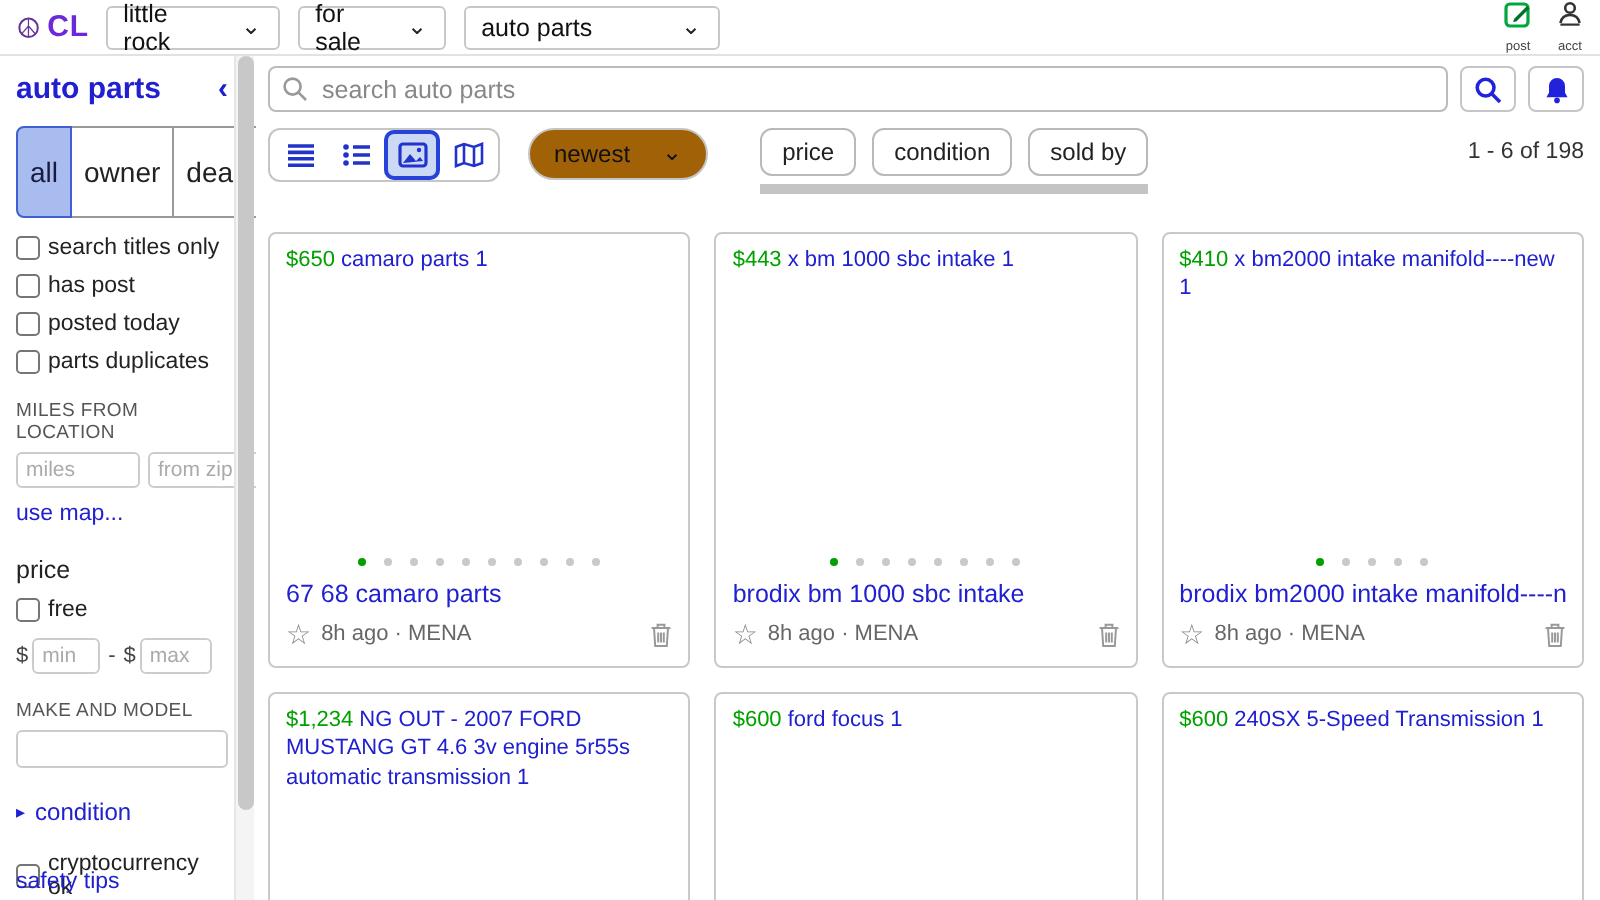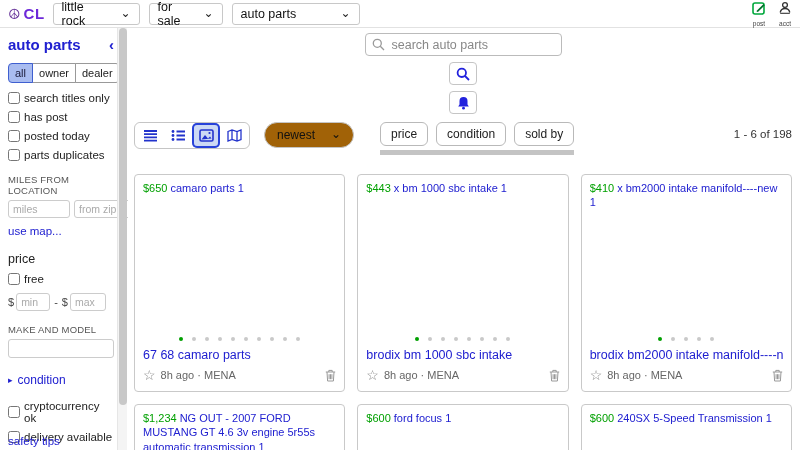--- a/index.html
+++ b/index.html
@@ -29,21 +29,21 @@
   .app { display:flex; height:422px; }
 
   
   .sidebar { width:128px; position:relative; padding:6px 14px 0 8px; overflow:hidden; flex:none; }
   .sb-scroll { position:absolute; right:1px; top:0; width:10px; height:422px; background:#f4f4f4; border-left:1px solid #e6e6e6; }
   .sb-thumb { width:8px; margin:0 1px; height:377px; background:#c8c8c8; border-radius:4px; }
   .sb-titlerow { display:flex; align-items:center; justify-content:space-between; margin-top:2px; }
   .sb-title { color:#2020d0; font-size:15px; font-weight:bold; }
   .sb-collapse { color:#2020d0; font-size:15px; font-weight:bold; cursor:pointer; }
   .tabs { display:flex; margin-top:10px; }
-  .tab { border:1px solid #999; font-size:11px; padding:3px 6px; cursor:pointer; background:#fff; color:#222; margin-left:-1px; }
+  .tab { border:1px solid #999; font-size:14px; padding:14px 6px; cursor:pointer; background:#fff; color:#222; margin-left:-1px; }
   .tab:first-child { border-radius:4px 0 0 4px; margin-left:0; }
   .tab:last-child { border-radius:0 4px 4px 0; }
   .tab.sel { background:#a9bcf0; border-color:#3f5fd0; color:#1a1a3a; position:relative; z-index:1; }
   .cbrow { display:flex; align-items:center; gap:4px; margin-top:7px; font-size:11.5px; color:#222; }
   .cbrow input { width:12px; height:12px; margin:0; }
   .seclbl { font-size:9.5px; color:#555; margin-top:13px; letter-spacing:.2px; }
   .milesrow { display:flex; align-items:center; gap:4px; margin-top:4px; }
   .mini { height:18px; border:1px solid #ccc; border-radius:3px; font-size:10.5px; padding:0 4px; color:#333;
           font-family:"Liberation Sans", sans-serif; }
   .mini::placeholder { color:#aaa; }
@@ -53,21 +53,21 @@
   .mmrow { display:flex; align-items:center; gap:2px; margin-top:8px; font-size:11px; color:#444; }
   .in-min { width:34px; } .in-max { width:36px; }
   .mm-input { width:100%; height:19px; margin-top:4px; }
   .arrlink { display:flex; align-items:center; gap:5px; color:#2020d0; font-size:12px; margin-top:15px; cursor:pointer; }
   .arrlink .tri { font-size:9px; }
   .sb-footer { position:absolute; left:8px; top:405px; display:flex; flex-direction:column; gap:1px; }
   .sb-footer a { color:#2020d0; font-size:11.5px; line-height:12px; margin-top:2px; }
 
   
   .main { flex:1; padding:5px 8px 0 6px; display:flex; flex-direction:column; }
-  .searchrow { display:flex; gap:6px; align-items:center;flex-direction:column; }
+  .searchrow { display:flex; gap:6px; align-items:center; }
   .searchwrap { position:relative; flex:1; }
   .searchwrap svg { position:absolute; left:7px; top:5px; }
   .searchinput { width:100%; height:23px; border:1px solid #bbb; border-radius:4px; padding:0 8px 0 26px;
                  font-size:12.5px; color:#333; font-family:"Liberation Sans", sans-serif; }
   .searchinput::placeholder { color:#888; }
   .sqbtn { width:28px; height:23px; border:1px solid #c5c5c5; border-radius:4px; background:#fff;
            display:flex; align-items:center; justify-content:center; cursor:pointer; padding:0; }
 
   .toolbar { display:flex; align-items:flex-start; margin-top:8px; }
   .viewgroup { display:flex; border:1px solid #c5c5c5; border-radius:6px; overflow:hidden; height:27px; align-items:center; padding:0 1px; }

